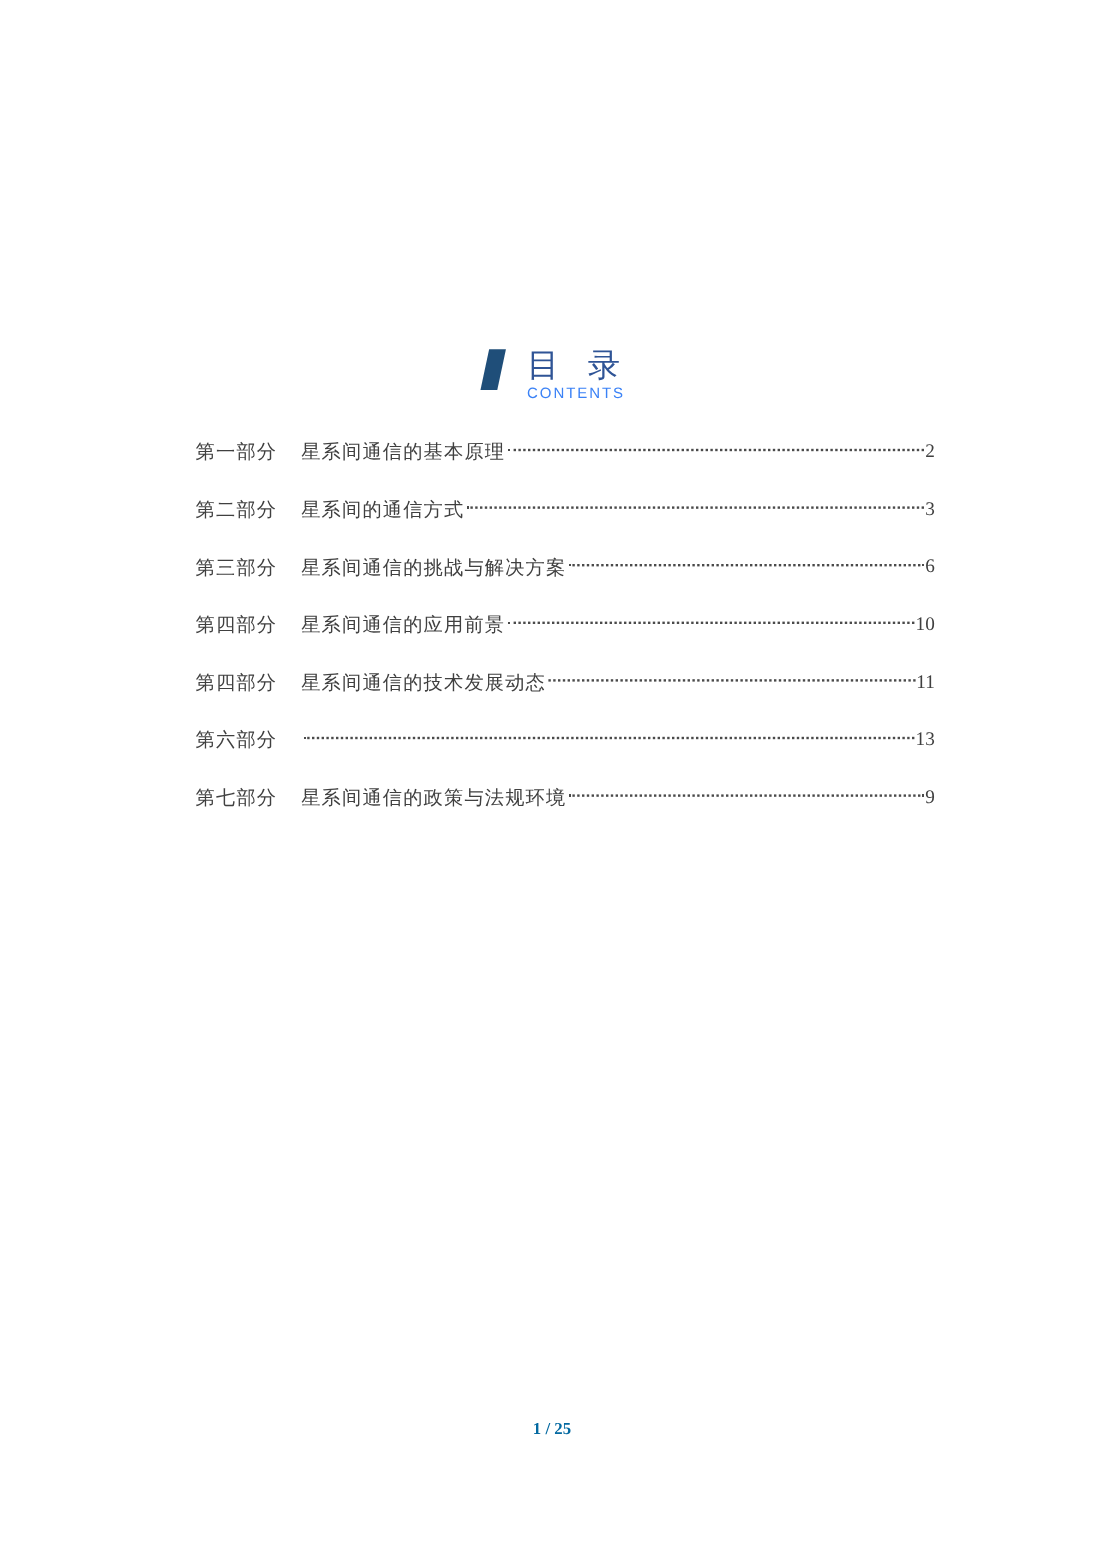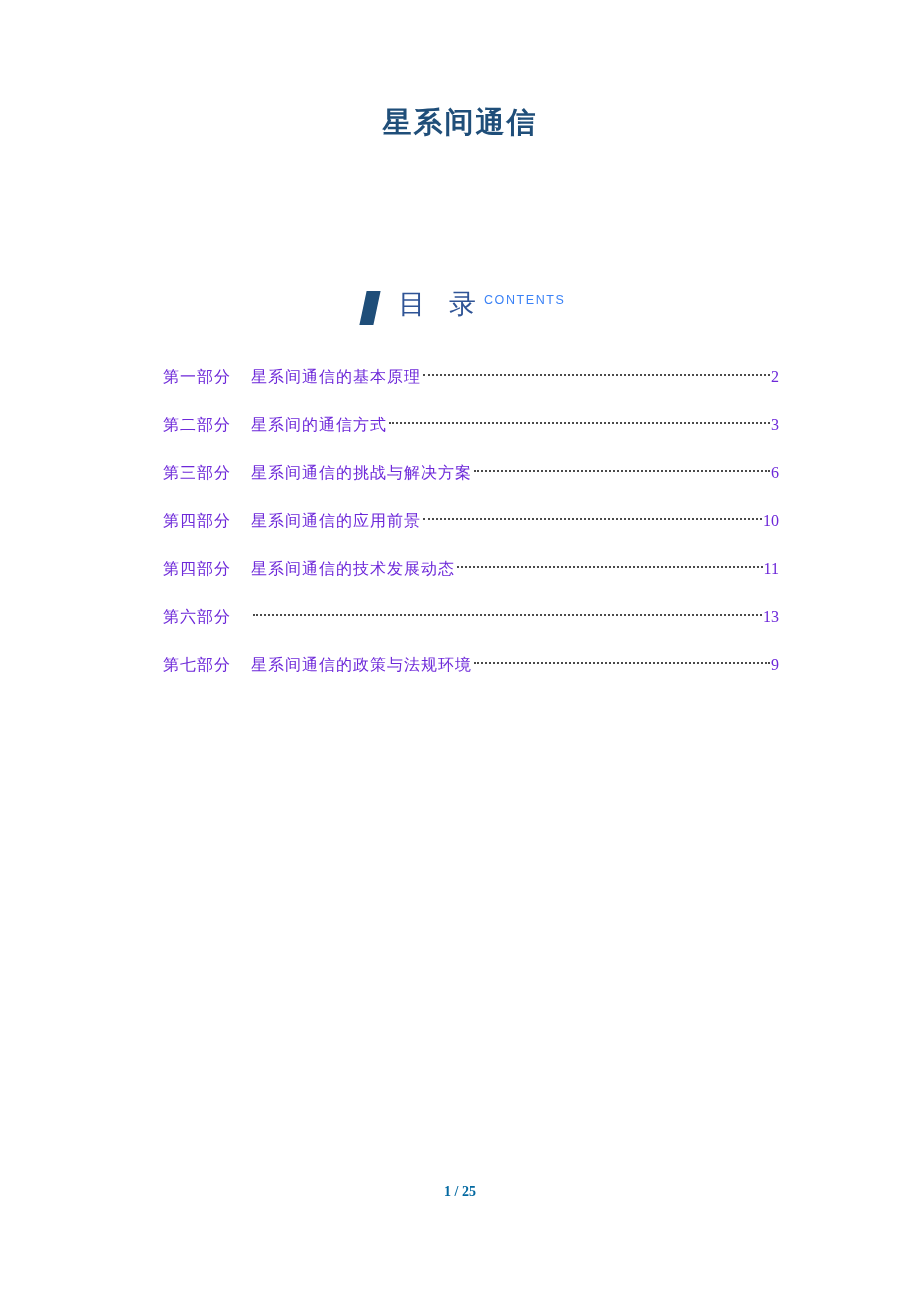--- a/index.html
+++ b/index.html
@@ -58,21 +58,21 @@
     left: 15px;
     top: 14px;
     width: 13px;
     height: 45px;
     background: #9DC3E6;
     transform: skewX(-12deg);
     z-index: -1;
   }
   .toc-header-text {
     display: flex;
-    flex-direction: row;
+    flex-direction: column;
     align-items: flex-start;
     padding-top: 4px;
   }
   .toc-heading {
     font-family: "Liberation Sans", sans-serif;
     font-size: 27px;
     font-weight: 500;
     color: #2F5496;
     letter-spacing: 8px;
     line-height: 1.05;
@@ -92,21 +92,21 @@
     position: absolute;
     top: 353px;
     left: 163px;
     width: 616px;
   }
   .toc-entry {
     display: flex;
     align-items: center;
     height: 48px;
     font-size: 16px;
-    color: #6d28d9;
+    color: #404040;
     cursor: pointer;
   }
   .entry-label {
     flex: 0 0 auto;
     margin-right: 20px;
     letter-spacing: 1px;
   }
   .entry-title {
     flex: 0 0 auto;
     letter-spacing: 1px;
@@ -134,21 +134,20 @@
     font-size: 14px;
     font-weight: 700;
     color: #0369a1;
   }
 </style>
 </head>
 <body>
 
 <div class="page">
 
-  <h1 class="doc-title">星系间通信</h1>
 
   <div class="toc-header">
     <div class="toc-logo">
       <div class="bar-light"></div>
       <div class="bar-dark"></div>
     </div>
     <div class="toc-header-text">
       <div class="toc-heading">目 录</div>
       <div class="toc-subheading">CONTENTS</div>
     </div>

